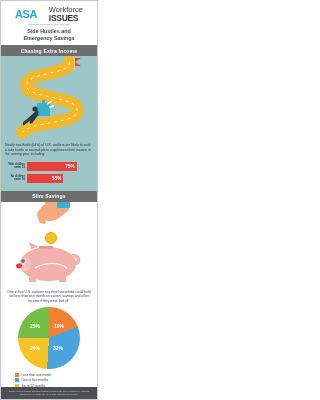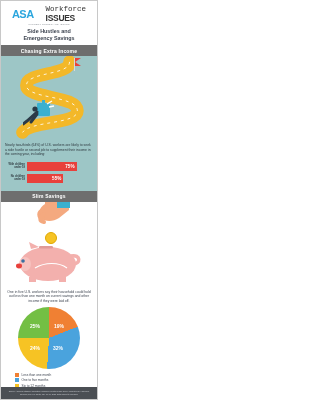--- a/index.html
+++ b/index.html
@@ -27,21 +27,21 @@
   .logo-row{
     display:flex;align-items:center;justify-content:center;gap:12px;
     height:16px;
   }
   .logo-asa{
     font-size:11px;font-weight:bold;letter-spacing:-0.5px;
     color:#2ba6de;line-height:11px;
     font-family:"Liberation Sans",sans-serif;
   }
   .logo-words{display:flex;flex-direction:column;align-items:flex-start;line-height:1;}
-  .logo-w1{font-family:Liberation Mono, monospace;font-size:7.5px;color:#333333;line-height:7.5px;}
+  .logo-w1{font-family:Liberation Sans, sans-serif;font-size:7.5px;color:#333333;line-height:7.5px;}
   .logo-w2{font-size:8.5px;font-weight:bold;color:#333333;line-height:8.5px;letter-spacing:-0.3px;}
   .logo-tag{
     font-size:2.2px;color:#8d9298;letter-spacing:.3px;
     margin-top:1px;text-align:center;
   }
   .deck{
     margin-top:3px;
     font-size:5.4px;font-weight:bold;color:#3d4450;
     line-height:7px;
   }

